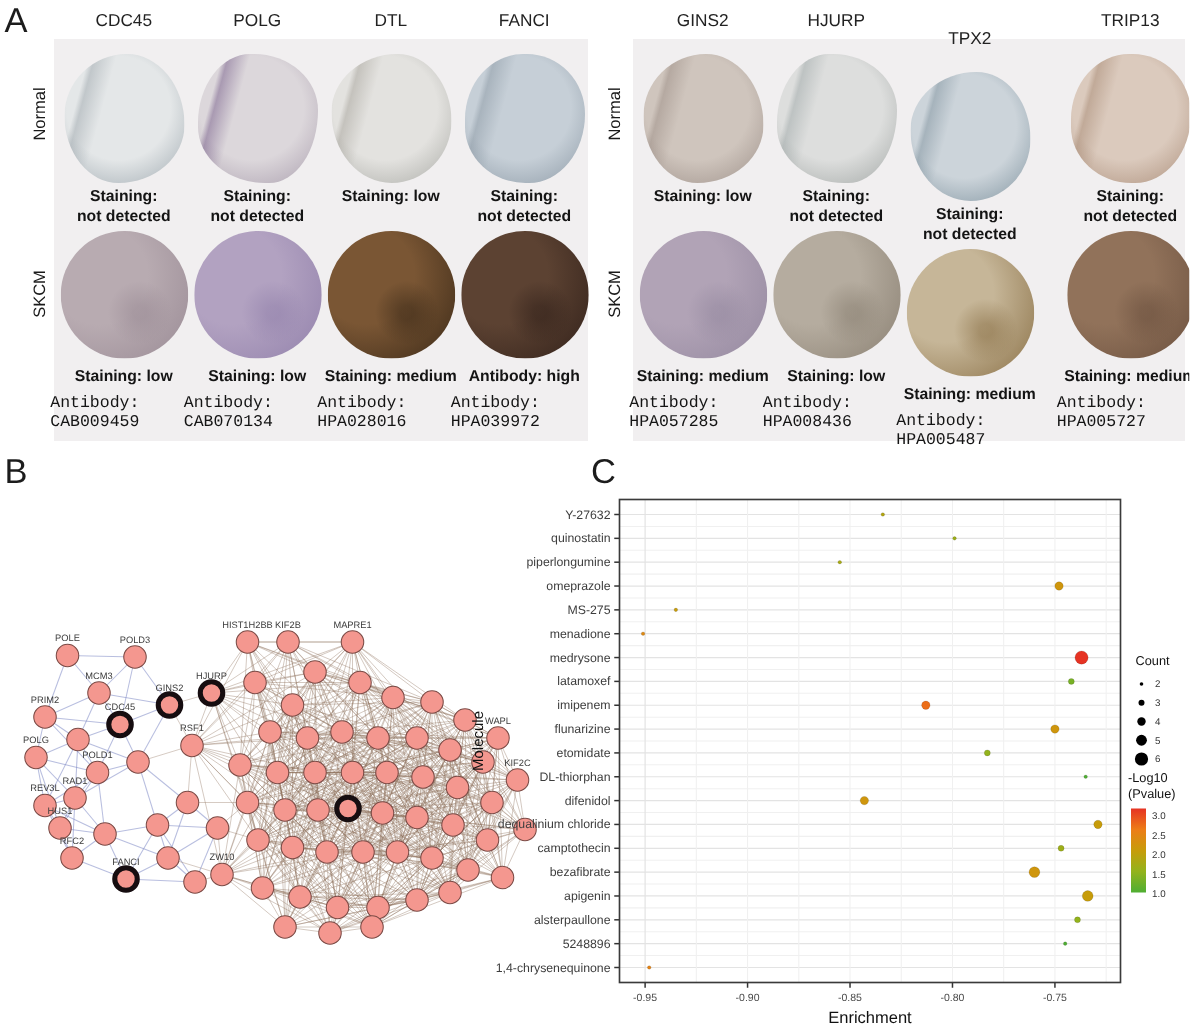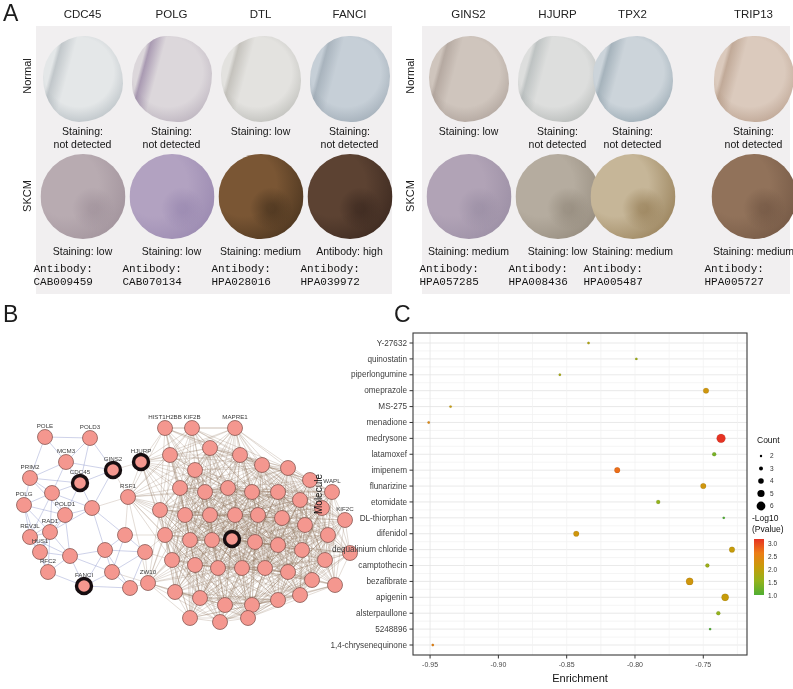--- a/index.html
+++ b/index.html
@@ -10,21 +10,21 @@
   .pA-bg{position:absolute;top:26px;height:268px;background:#f1eff0;}
   .pA-group{position:absolute;top:0;height:295px;}
   .acol{position:absolute;top:0;width:89px;height:295px;}
   .gene-header{position:absolute;top:8px;left:0;width:89px;text-align:center;
                font-size:11.5px;color:#222;}
   .tissue-normal{position:absolute;top:36px;left:50%;transform:translateX(-50%);
                  width:80px;height:86px;}
   .tissue-skcm{position:absolute;top:154px;left:50%;transform:translateX(-50%);
                width:85px;height:85px;border-radius:50%;}
   .stain-text{position:absolute;left:50%;transform:translateX(-50%);width:98px;
-              text-align:center;font-size:10.5px;line-height:12.5px;color:#141414;}
+              text-align:center;font-size:10.5px;line-height:12.5px;color:#141414;font-weight:bold;}
   .stain1{top:125px;}
   .stain2{top:245px;white-space:nowrap;}
   .ab-text{position:absolute;top:263px;left:50%;transform:translateX(-50%);width:98px;
            text-align:left;font-size:11px;line-height:12.5px;color:#141414;font-family:Liberation Mono, monospace;}
   .row-label{position:absolute;font-size:11px;color:#1a1a1a;
              transform:rotate(-90deg);transform-origin:center;width:70px;text-align:center;}
   
   .net-svg{position:absolute;left:5px;top:330px;}
   .plot-svg{position:absolute;left:300px;top:322px;}
   text{font-family:"Liberation Sans",sans-serif;}
@@ -117,21 +117,21 @@
           <div>Staining:</div>
           <div>not detected</div>
         </div>
         <div class="tissue-skcm" style="background:radial-gradient(circle at 62% 64%, #8a807288 6%, transparent 28%),radial-gradient(circle at 30% 35%, #b5ac9f 40%, #8a8072 100%);"></div>
         <div class="stain-text stain2">Staining: low</div>
         <div class="ab-text">
           <div>Antibody:</div>
           <div>HPA008436</div>
         </div>
       </div>
-      <div class="acol" style="left: 164px;">
+      <div class="acol" style="left: 178px; margin-top: 12px;">
         <div class="gene-header">TPX2</div>
         <div class="tissue-normal" style="border-radius:55% 45% 50% 50% / 45% 52% 48% 55%;background:linear-gradient(105deg, transparent 16%, #6d828f66 20%, transparent 34%),radial-gradient(circle at 45% 42%, #ccd4da 52%, #7e929e 100%);"></div>
         <div class="stain-text stain1">
           <div>Staining:</div>
           <div>not detected</div>
         </div>
         <div class="tissue-skcm" style="background:radial-gradient(circle at 62% 64%, #8a704688 6%, transparent 28%),radial-gradient(circle at 30% 35%, #c6b698 40%, #8a7046 100%);"></div>
         <div class="stain-text stain2">Staining: medium</div>
         <div class="ab-text">
           <div>Antibody:</div>

